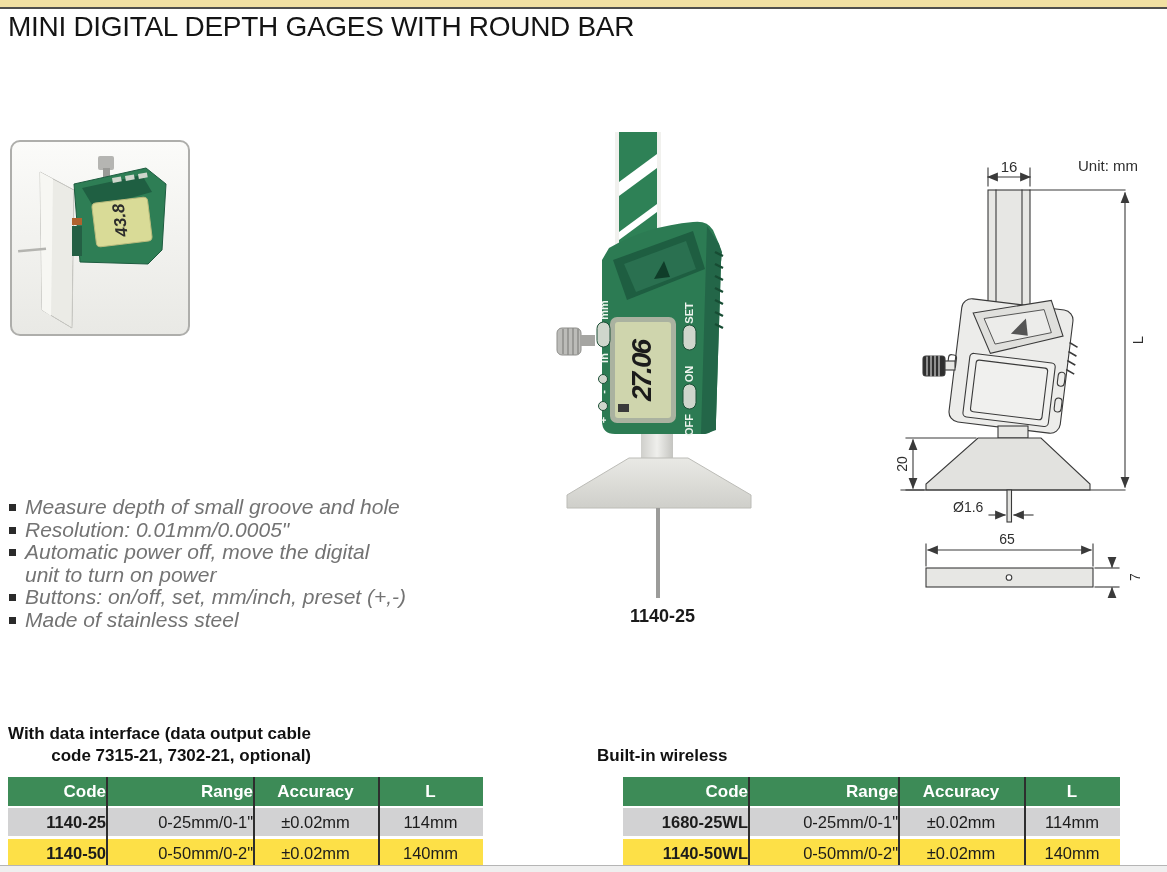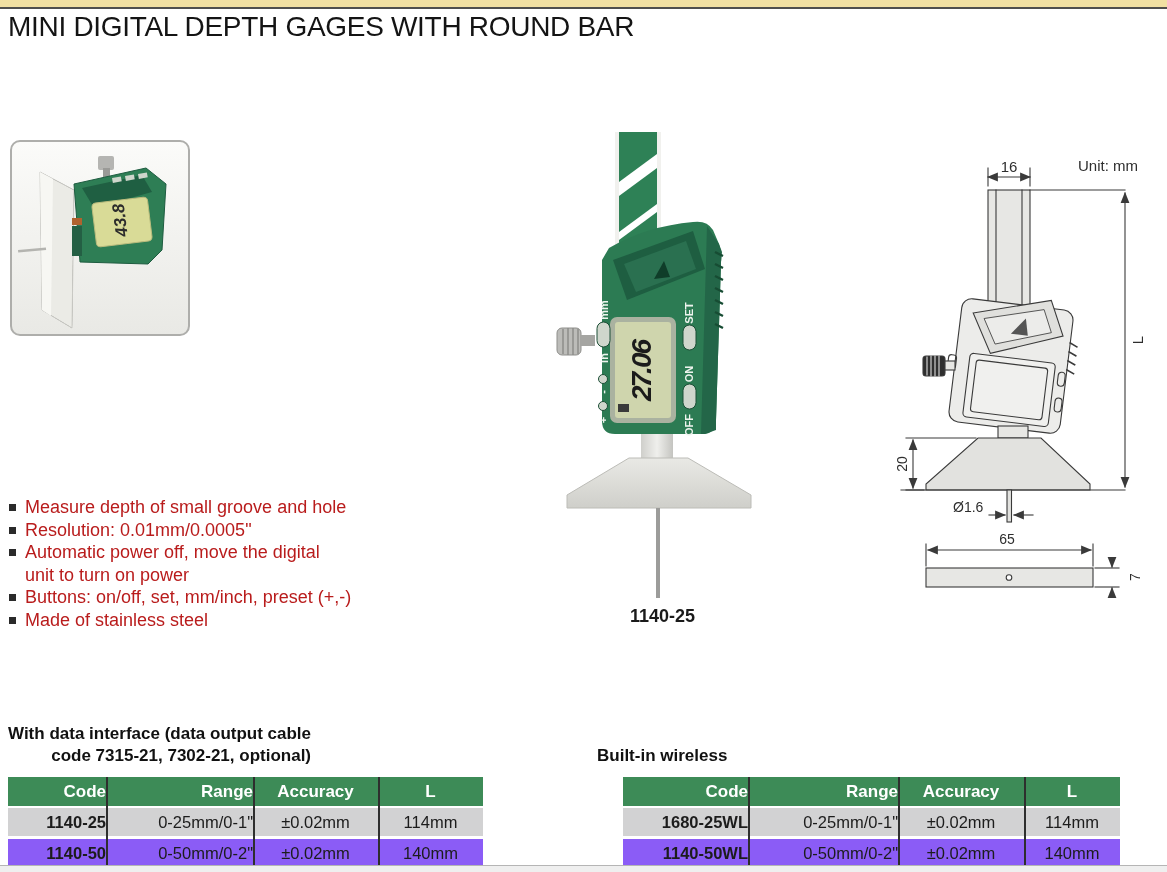--- a/index.html
+++ b/index.html
@@ -7,39 +7,39 @@
         font-family:"Liberation Sans",sans-serif;color:#1c1c1c;}
   .abs{position:absolute;}
   #top-accent{left:0;top:0;width:1167px;height:7px;background:#f1e0a2;}
   #top-rule{left:0;top:7px;width:1167px;height:2px;background:#4f4f4d;}
   #page-title{left:8px;top:11px;font-size:28px;font-weight:normal;color:#141414;letter-spacing:-0.3px;}
   
   #thumb{left:10px;top:140px;width:176px;height:192px;border:2px solid #aeaeab;border-radius:10px;
          background:linear-gradient(#fbfbf9,#e9e9e5);}
   
   #features{left:8px;top:496px;width:420px;list-style:none;margin:0;padding:0;}
-  #features li{position:relative;padding-left:17px;font-size:18px;line-height:22.5px;
-               color:#b91c1c;white-space:pre-line;}
+  #features li{position:relative;padding-left:17px;font-size:21px;line-height:22.5px;
+               color:#737373;white-space:pre-line;font-style:italic;}
   #features li::before{content:"";position:absolute;left:1px;top:8px;width:7px;height:7px;background:#2a2a2a;}
   
   #model-label{left:555px;top:606px;width:215px;text-align:center;font-size:18px;font-weight:bold;color:#1a1a1a;}
   
   .tbl-title{font-size:17px;font-weight:bold;line-height:22px;color:#111;text-align:right;}
   
   .spec-table{position:absolute;top:777px;}
   .t-row{display:grid;}
   .tbl-l .t-row{grid-template-columns:98px 147px 125px 105px;}
   .tbl-r .t-row{grid-template-columns:125px 150px 126px 96px;}
   .t-head{height:29px;background:#3d8b57;}
   .t-head .c{color:#fff;font-weight:bold;font-size:17px;line-height:29px;}
   .t-data{height:28px;margin-top:2px;}
   .t-data .c{font-size:16.5px;line-height:28px;color:#1c1c1c;}
   .t-data + .t-data{margin-top:3px;}
   .r1{background:#d2d2d3;}
-  .r2{background:#8b5cf6;}
+  .r2{background:#fde047;}
   .c0,.c1{text-align:right;padding-left:18px;}
   .c2,.c3{text-align:center;}
   .c-code{font-weight:bold;}
   .vsep{position:absolute;top:0;bottom:0;width:2px;background:#2e2e2e;}
   #bottom-strip{left:0;top:865px;width:1167px;height:7px;background:#efefef;border-top:1px solid #b5b5b5;}
   svg text{font-family:"Liberation Sans",sans-serif;}
 </style>
 </head>
 <body>
 

